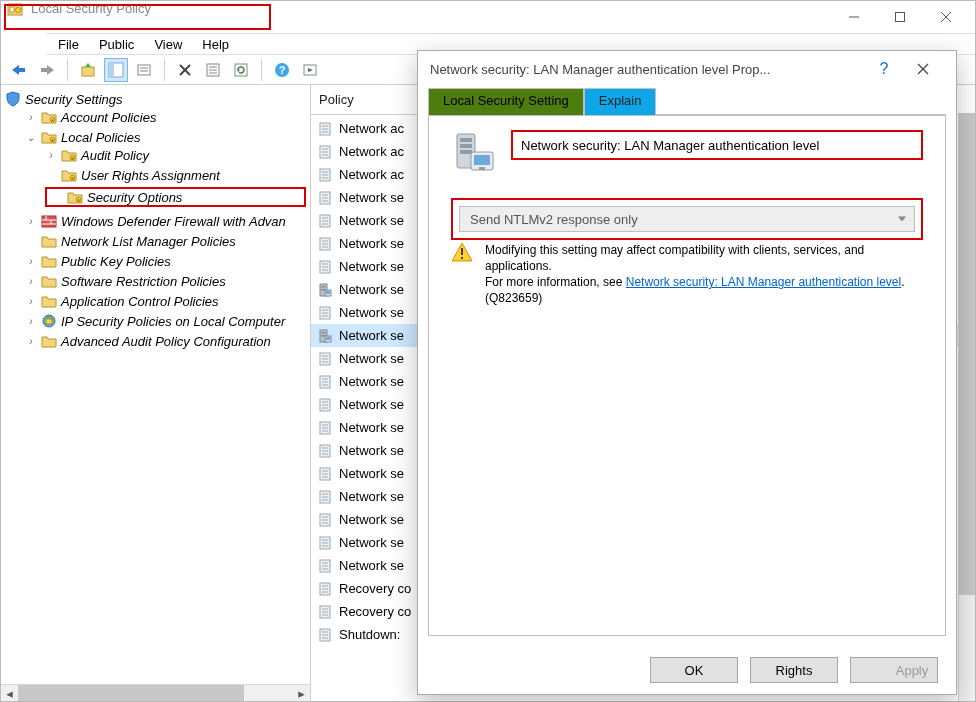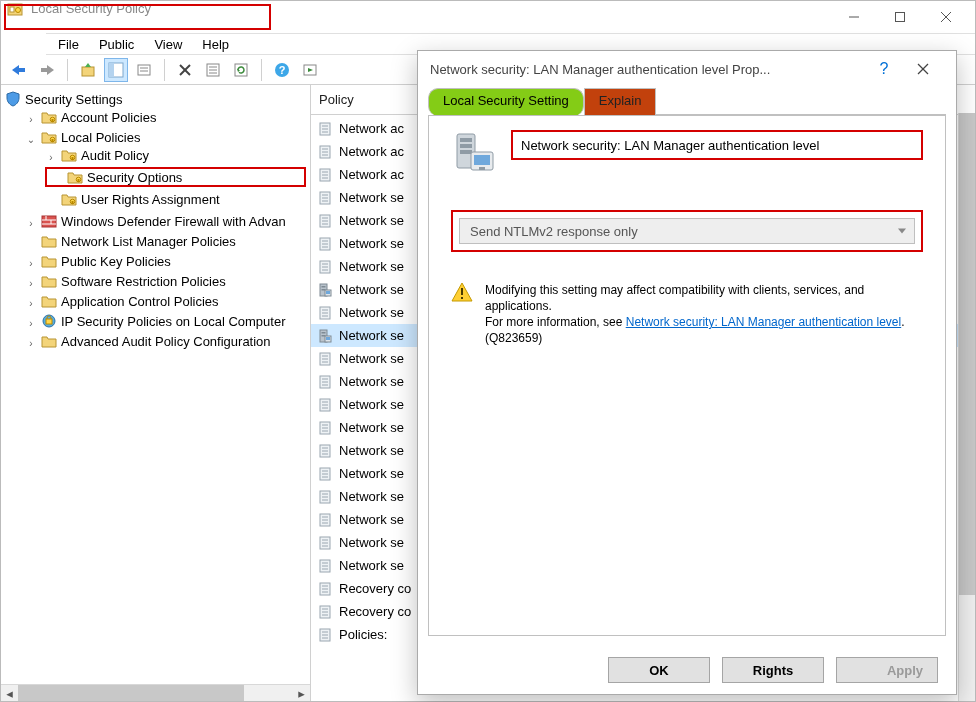--- a/index.html
+++ b/index.html
@@ -20,21 +20,21 @@
   .tb-btn { width:24px; height:24px; display:flex; align-items:center; justify-content:center; border:1px solid transparent; }
   .tb-sep { width:1px; height:22px; background:#d0d0d0; margin:0 4px; }
 
   .content { display:flex; height:calc(100% - 32px - 22px - 30px); }
 
   
   .tree-pane { width:310px; border-right:1px solid #d0d0d0; overflow:auto; position:relative; }
   .tree      { padding:6px 4px 4px 4px; }
   .tree ul   { list-style:none; margin:0; padding-left:20px; }
   .tree li   { padding:2px 0; white-space:nowrap; }
-  .tree .row { display:flex; align-items:flex-end; gap:4px; }
+  .tree .row { display:flex; align-items:center; gap:4px;font-style:italic; }
   .tree .tw  { width:12px; display:inline-block; color:#666; font-size:10px; text-align:center; }
   .tree .ic  { width:16px; height:16px; flex-shrink:0; }
   .tree .redbox { border:2px solid #d40000; padding:0 4px; }
 
   .hscroll   { position:absolute; bottom:0; left:0; right:0; height:17px; background:#f0f0f0; border-top:1px solid #d8d8d8; display:flex; }
   .hscroll .track { flex:1; position:relative; }
   .hscroll .thumb { position:absolute; left:0; top:0; bottom:0; width:82%; background:#c8c8c8; }
   .hscroll .arrow { width:17px; height:17px; display:flex; align-items:center; justify-content:center; color:#555; }
 
   
@@ -48,40 +48,40 @@
 
   
   .dialog { position:absolute; left:417px; top:50px; width:540px; height:645px; background:#fff; border:1px solid #aaa; box-shadow:0 8px 24px rgba(0,0,0,.25); display:flex; flex-direction:column; }
   .dlg-title { height:36px; display:flex; align-items:center; padding:17px 12px; color:#444; }
   .dlg-title .spacer{flex:1;}
   .dlg-title .help{ width:36px; text-align:center; color:#006fd6; font-size:16px; }
   .dlg-title .close{ width:42px; display:flex; align-items:center; justify-content:center; }
 
   .tab-strip { height:28px; display:flex; padding:0 10px; }
   .tab { padding:4px 14px; border:1px solid #c0c0c0; border-bottom:none; background:#fff; position:relative; top:1px; }
-  .tab.active { background:#84cc16;border-radius:10px; }
-  .tab.inactive{ background:#c2410c; color:#222; }
+  .tab.active { background:#4d7c0f; }
+  .tab.inactive{ background:#0ea5e9; color:#222; }
   .tab-pad { border-bottom:1px solid #c0c0c0; flex:1; }
   .tab-body { flex:1; border:1px solid #c0c0c0; margin:0 10px 10px 10px; padding:14px 22px; position:relative; }
 
   .dlg-hdr { display:flex; gap:14px; }
   .server-icon { width:46px; height:46px; flex-shrink:0; }
   .hdr-label { border:2px solid #d40000; padding:4px 8px; flex:1; height:30px; display:flex; align-items:center; }
 
-  .combo-wrap { border:2px solid #d40000; padding:6px; margin-top:34px; }
+  .combo-wrap { border:2px solid #d40000; padding:6px; margin-top:22px; }
   .combo { width:100%; height:26px; border:1px solid #bfbfbf; background:#eee; color:#555; padding:2px 22px 2px 10px; position:relative; display:flex; align-items:center; }
   .combo::after{ content:""; position:absolute; right:8px; top:50%; width:0;height:0;border-left:4px solid transparent;border-right:4px solid transparent;border-top:5px solid #888; transform:translateY(-50%);}
 
-  .warn { display:flex; gap:12px; margin-top:30px; }
+  .warn { display:flex; gap:12px; margin-top:2px; }
   .warn-ic { width:22px; flex-shrink:0; }
   .warn-txt { font-size:12px; line-height:16px; }
   .warn-txt a { color:#0066cc; text-decoration:underline; }
 
   .dlg-btns { height:48px; display:flex; align-items:center; justify-content:flex-end; gap:12px; padding:0 18px; }
-  .dlg-btn { width:102px; height:26px; border:1px solid #a5a5a5; background:#e1e1e1; display:flex; align-items:center; justify-content:center;font-weight:bold; }
+  .dlg-btn { width:88px; height:26px; border:1px solid #a5a5a5; background:#e1e1e1; display:flex; align-items:center; justify-content:center; }
   .dlg-btn.disabled { color:#9a9a9a;padding-left:36px; }
 
   
   svg { display:block; }
 
   
   .vscroll { position:absolute; right:0; top:112px; bottom:0; width:17px; background:#f0f0f0; border-left:1px solid #d8d8d8; }
   .vscroll .thumb { position:absolute; top:0; left:0; right:0; height:82%; background:#c8c8c8; }
 
   .red-title-box { position:absolute; left:3px; top:3px; width:267px; height:26px; border:2px solid #d40000; pointer-events:none; }
@@ -243,45 +243,45 @@
                       <svg viewBox="0 0 16 16" width="16" height="16">
                         <path d="M1 4h5l1 2h8v8H1z" fill="#f3d47a" stroke="#b89433"></path>
                         <circle cx="11.5" cy="10.5" r="2.3" fill="#ffd74a" stroke="#b88800"></circle>
                         <rect x="10.5" y="10" width="2" height="3" fill="#b88800"></rect>
                       </svg>
                     </span>
                     <span>Audit Policy</span>
                   </div>
                 </li>
                 <li>
+                  <div class="row">
+                    <span class="tw"></span>
+                    <span class="ic">
+                      <svg viewBox="0 0 16 16" width="16" height="16">
+                        <path d="M1 4h5l1 2h8v8H1z" fill="#f3d47a" stroke="#b89433"></path>
+                        <circle cx="11.5" cy="10.5" r="2.3" fill="#ffd74a" stroke="#b88800"></circle>
+                        <rect x="10.5" y="10" width="2" height="3" fill="#b88800"></rect>
+                      </svg>
+                    </span>
+                    <span>User Rights Assignment</span>
+                  </div>
+                </li>
+                <li>
                   <div class="row redbox">
                     <span class="tw"></span>
                     <span class="ic">
                       <svg viewBox="0 0 16 16" width="16" height="16">
                         <path d="M1 4h5l1 2h8v8H1z" fill="#f3d47a" stroke="#b89433"></path>
                         <circle cx="11.5" cy="10.5" r="2.3" fill="#ffd74a" stroke="#b88800"></circle>
                         <rect x="10.5" y="10" width="2" height="3" fill="#b88800"></rect>
                       </svg>
                     </span>
                     <span>Security Options</span>
                   </div>
                 </li>
-                <li>
-                  <div class="row">
-                    <span class="tw"></span>
-                    <span class="ic">
-                      <svg viewBox="0 0 16 16" width="16" height="16">
-                        <path d="M1 4h5l1 2h8v8H1z" fill="#f3d47a" stroke="#b89433"></path>
-                        <circle cx="11.5" cy="10.5" r="2.3" fill="#ffd74a" stroke="#b88800"></circle>
-                        <rect x="10.5" y="10" width="2" height="3" fill="#b88800"></rect>
-                      </svg>
-                    </span>
-                    <span>User Rights Assignment</span>
-                  </div>
-                </li>
               </ul>
             </li>
             <li>
               <div class="row">
                 <span class="tw">›</span>
                 <span class="ic">
                   <svg viewBox="0 0 16 16" width="16" height="16">
                     <rect x="1" y="3" width="14" height="11" fill="#d9534f" stroke="#a33"></rect>
                     <line x1="1" y1="7" x2="15" y2="7" stroke="#fff"></line>
                     <line x1="1" y1="11" x2="15" y2="11" stroke="#fff"></line>
@@ -620,21 +620,21 @@
           </div>
           <div class="list-row">
             <span class="ic">
               <svg viewBox="0 0 16 16" width="16" height="16">
                 <rect x="3" y="2" width="10" height="12" fill="#eef2f5" stroke="#9aa6b0"></rect>
                 <line x1="5" y1="5" x2="11" y2="5" stroke="#9aa6b0"></line>
                 <line x1="5" y1="8" x2="11" y2="8" stroke="#9aa6b0"></line>
                 <line x1="5" y1="11" x2="11" y2="11" stroke="#9aa6b0"></line>
               </svg>
             </span>
-            <span>Policies:</span>
+            <span>Shutdown:</span>
           </div>
         </div>
     </div>
   </div>
 
   <div class="vscroll">
       <div class="thumb"></div>
     </div>
 </div>
 

